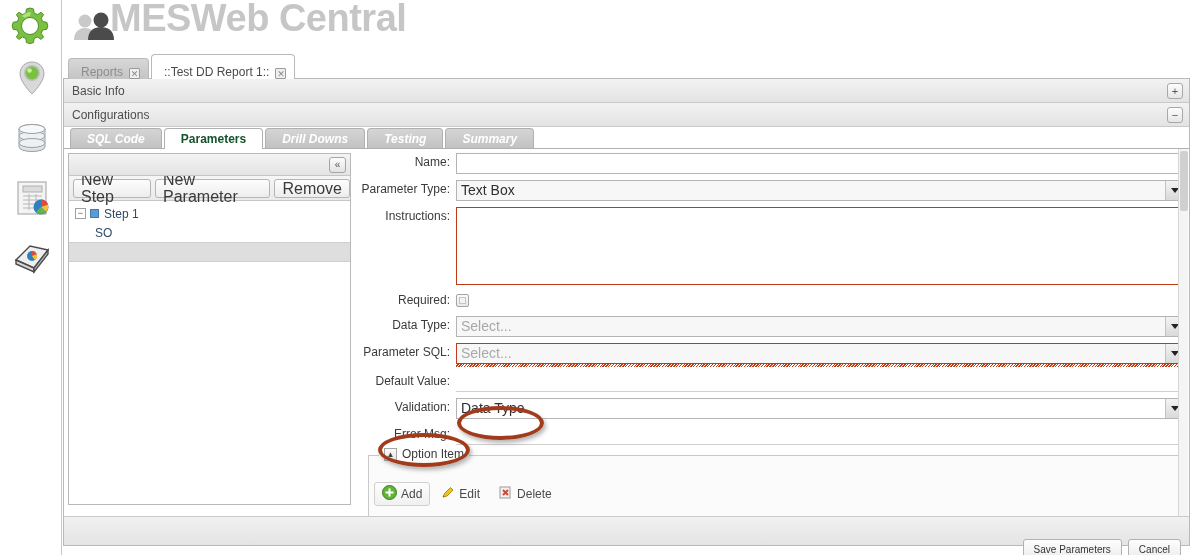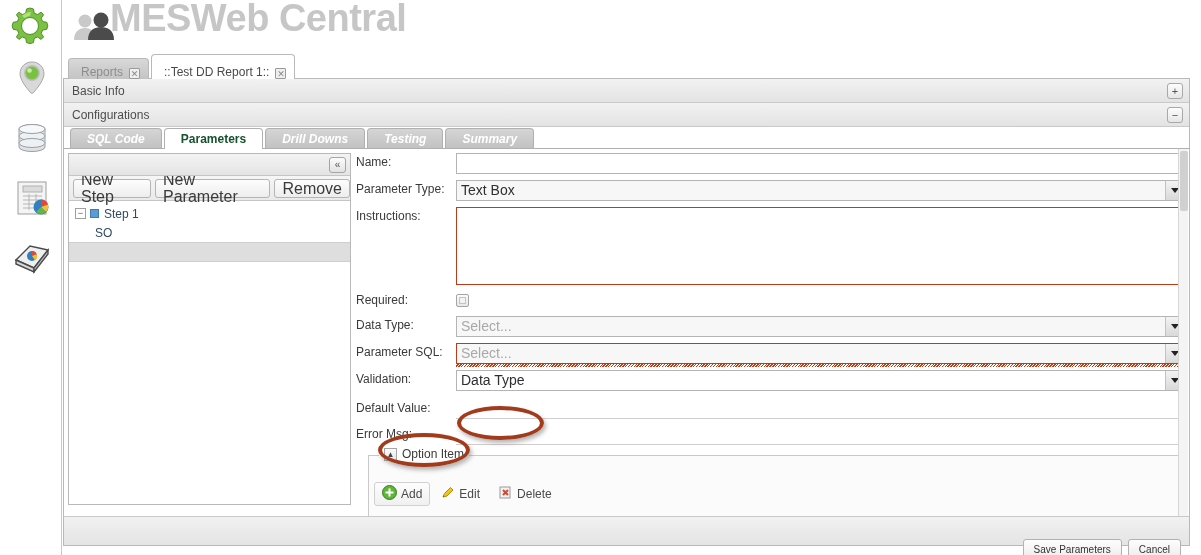--- a/index.html
+++ b/index.html
@@ -235,20 +235,21 @@
     position: absolute; left: 292px; top: 4px;
     right: 4px; height: 388px;
     background: #ffffff;
   }
   .frow {
     display: flex; align-items: flex-start;
     margin-bottom: 6px;
   }
   .flabel {
     width: 100px;
+    text-align: right;
     padding-right: 6px;
     font-size: 12px;
     color: #3a3a3a;
     line-height: 19px;
     flex: none;
   }
   .fctrl { flex: 1; position: relative; }
 
   .txt {
     width: 100%; height: 21px;
@@ -599,36 +600,36 @@
             <div class="sel ph err">
               <span>Select...</span>
               <span class="arrow">
                   <i></i>
                 </span>
             </div>
             <div class="wavy"></div>
           </div>
         </div>
 
+        <div class="frow" style="margin-top:8px">
+          <div class="flabel">Default Value:</div>
+          <div class="fctrl">
+            <div class="txt flat"></div>
+          </div>
+        </div>
+
         <div class="frow">
           <div class="flabel">Validation:</div>
           <div class="fctrl">
             <div class="sel" style="background:#fff">
               <span>Data Type</span>
               <span class="arrow">
                   <i></i>
                 </span>
             </div>
-          </div>
-        </div>
-
-        <div class="frow" style="margin-top:8px">
-          <div class="flabel">Default Value:</div>
-          <div class="fctrl">
-            <div class="txt flat"></div>
           </div>
         </div>
 
         <div class="frow">
           <div class="flabel">Error Msg:</div>
           <div class="fctrl">
             <div class="txt flat"></div>
           </div>
         </div>
 

